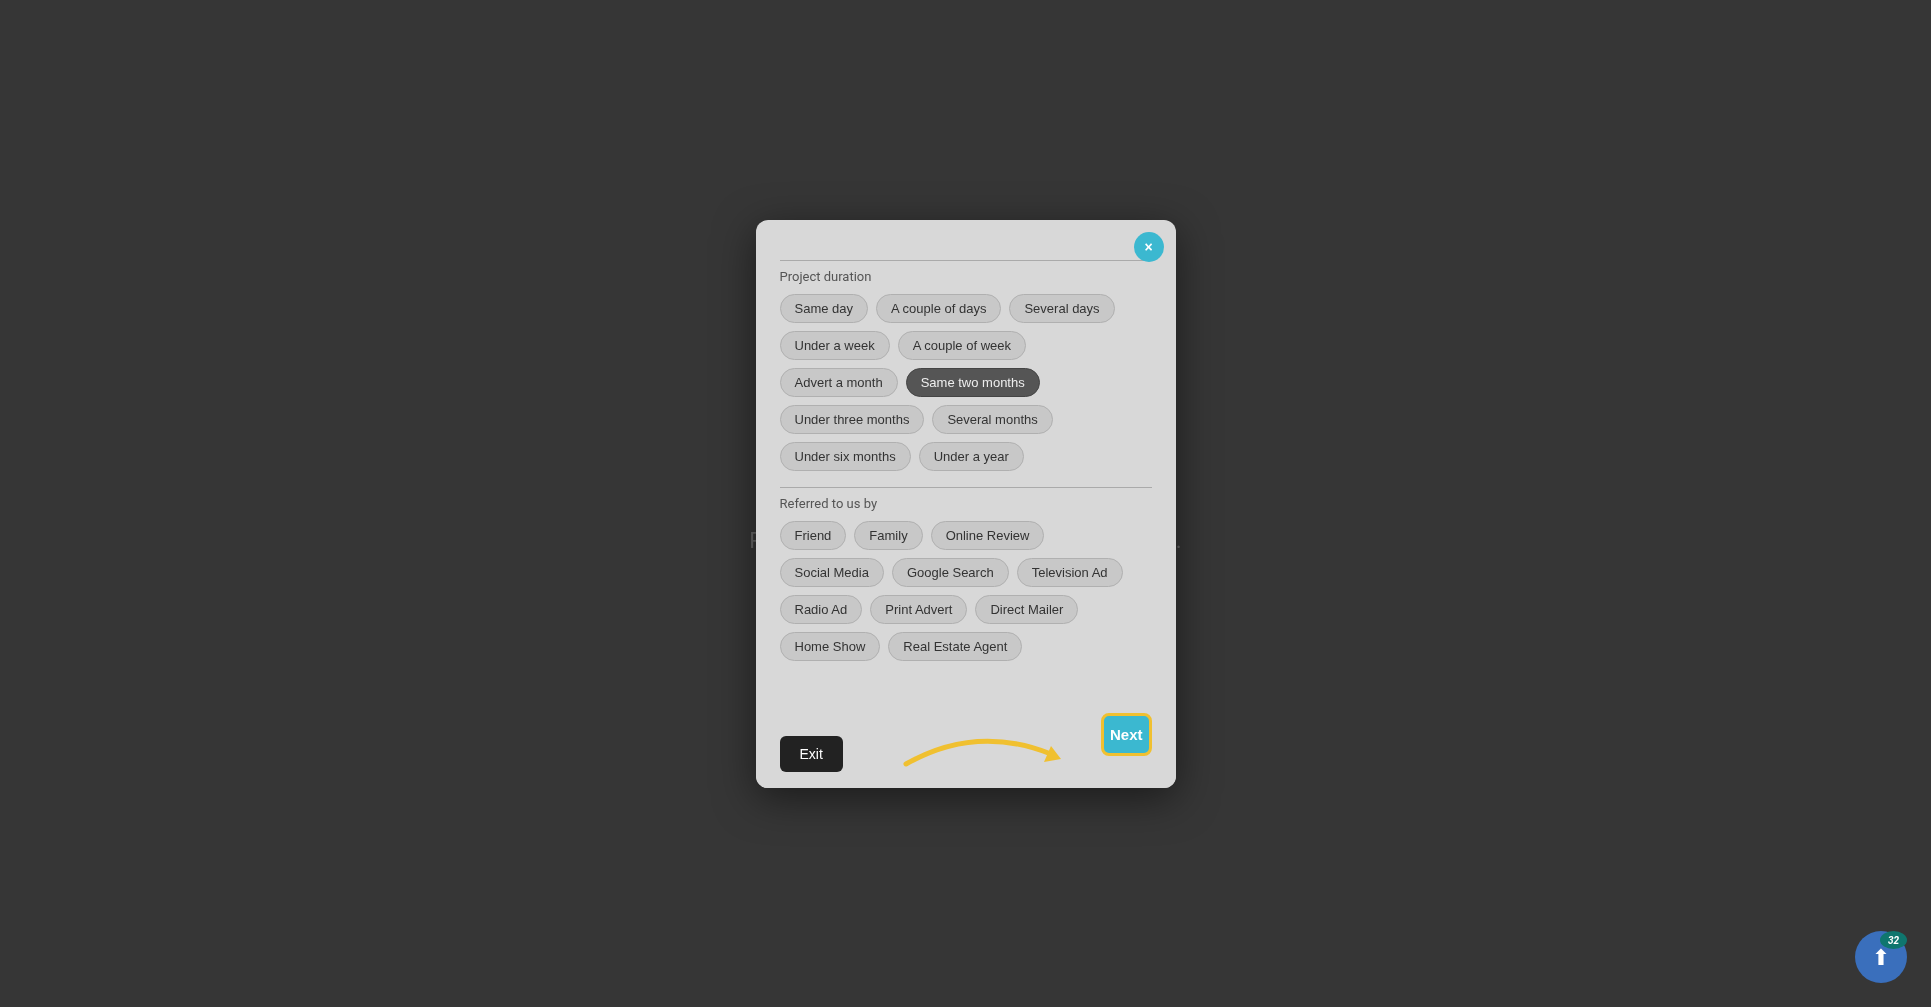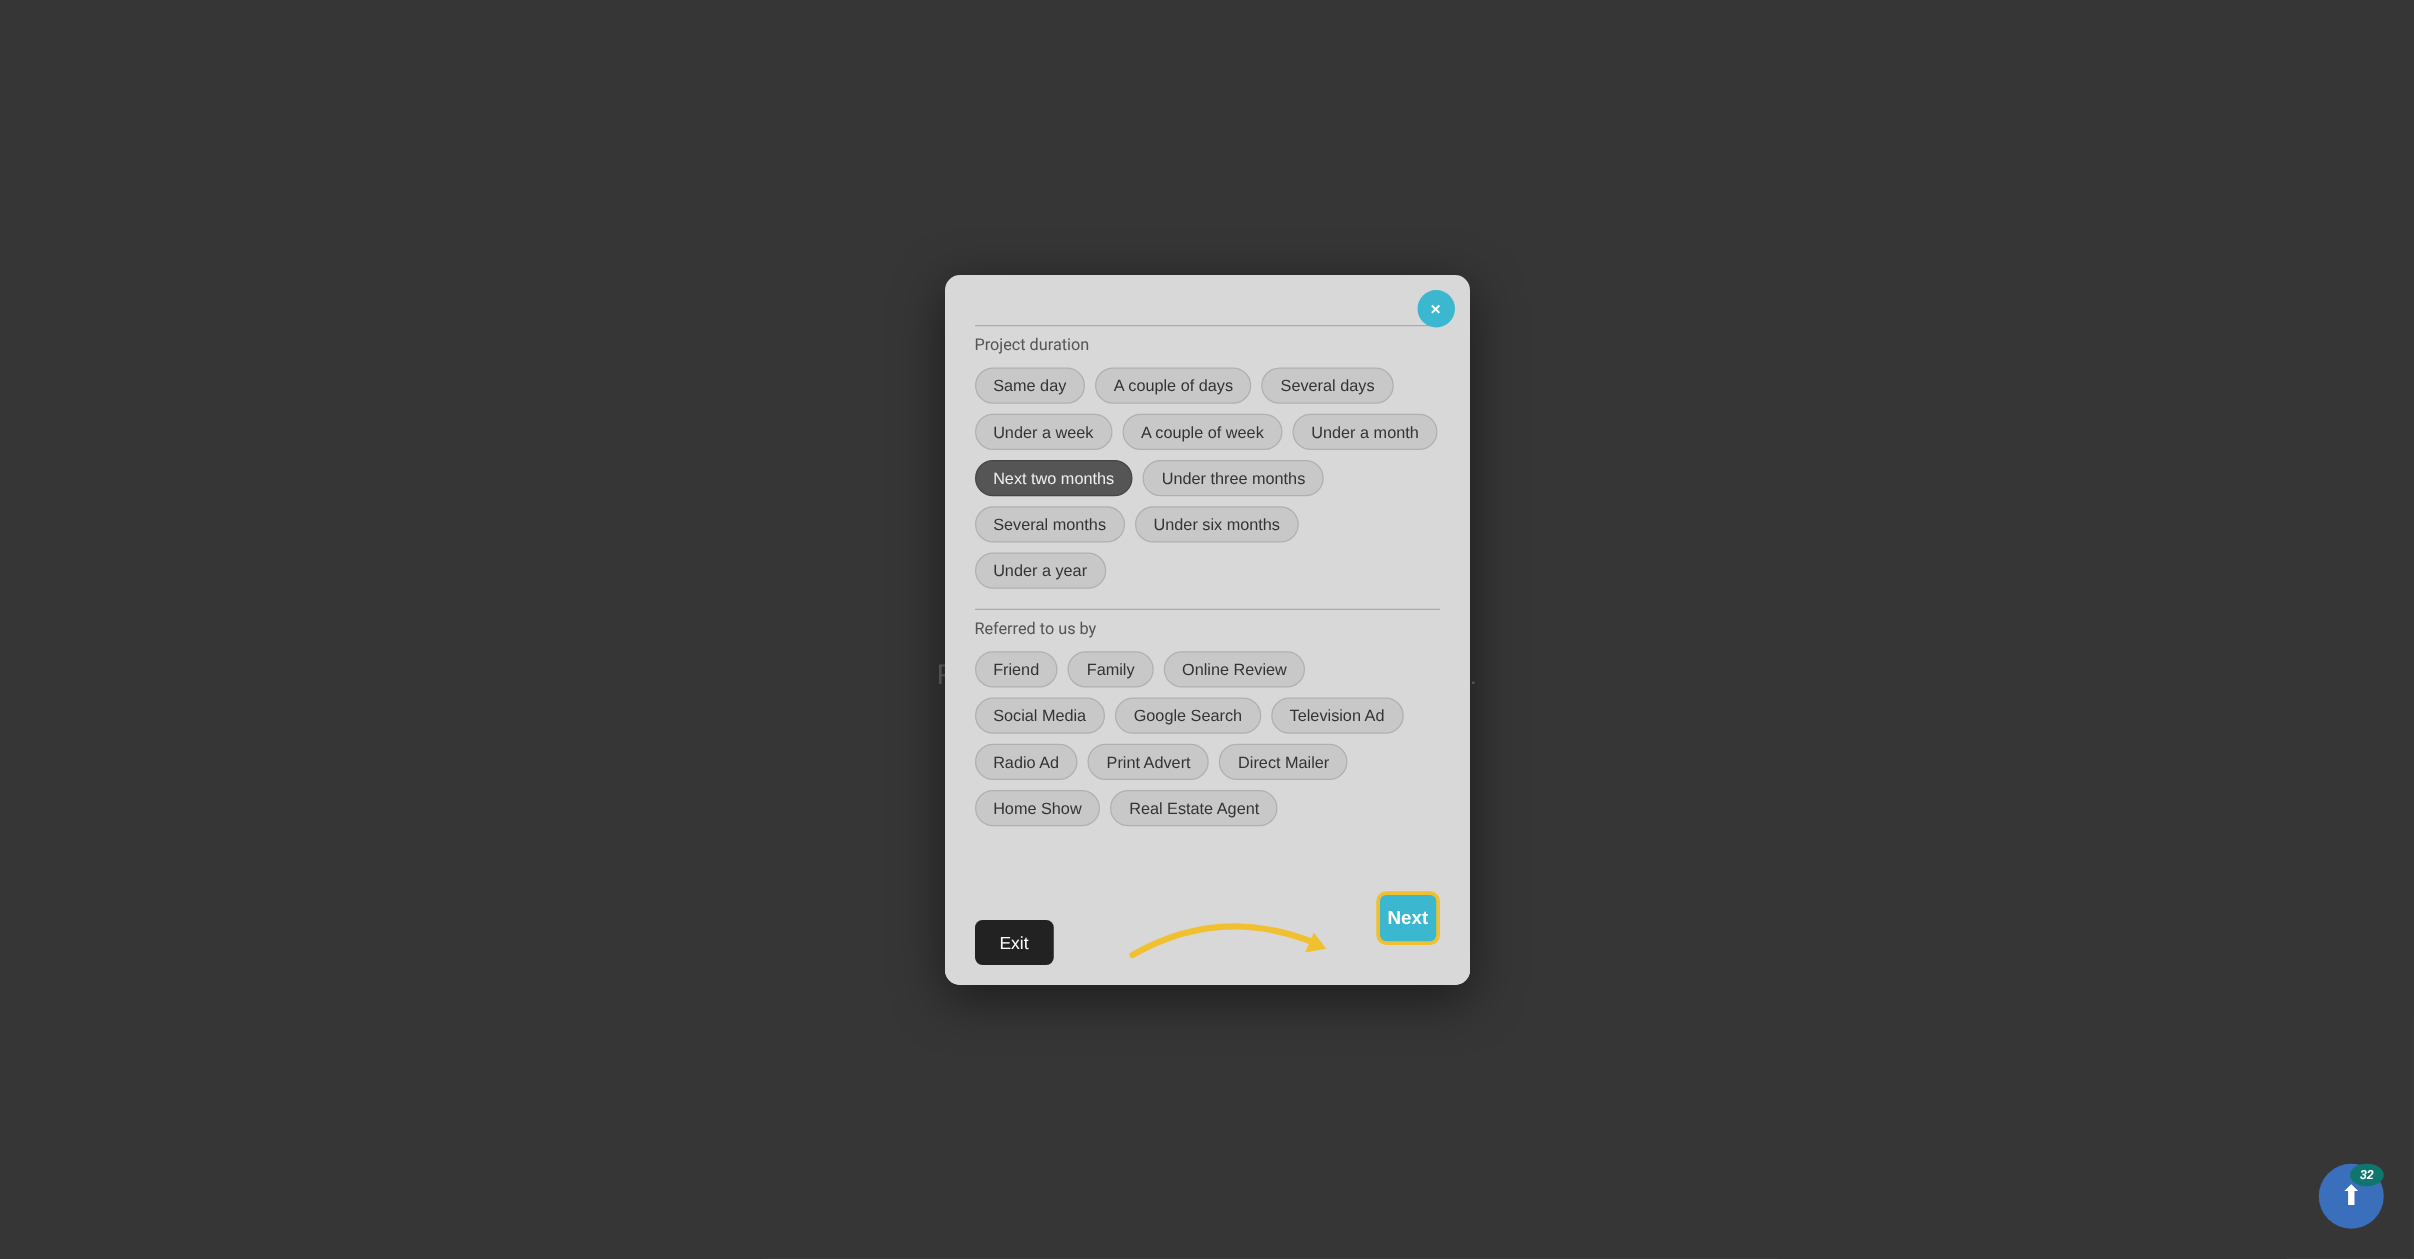--- a/index.html
+++ b/index.html
@@ -241,22 +241,22 @@
 
 
       <hr class="section-divider">
       <div class="section-label">Project duration</div>
       <div class="tags-row" id="duration-tags-container">
           <button class="tag">Same day</button>
           <button class="tag">A couple of days</button>
           <button class="tag">Several days</button>
           <button class="tag">Under a week</button>
           <button class="tag">A couple of week</button>
-          <button class="tag">Under a month</button>
-          <button class="tag selected">Next two months</button>
+          <button class="tag">Advert a month</button>
+          <button class="tag selected">Same two months</button>
           <button class="tag">Under three months</button>
           <button class="tag">Several months</button>
           <button class="tag">Under six months</button>
           <button class="tag">Under a year</button>
         </div>
 
       <hr class="section-divider">
       <div class="section-label">Referred to us by</div>
       <div class="tags-row" id="referred-tags-container">
           <button class="tag">Friend</button>

